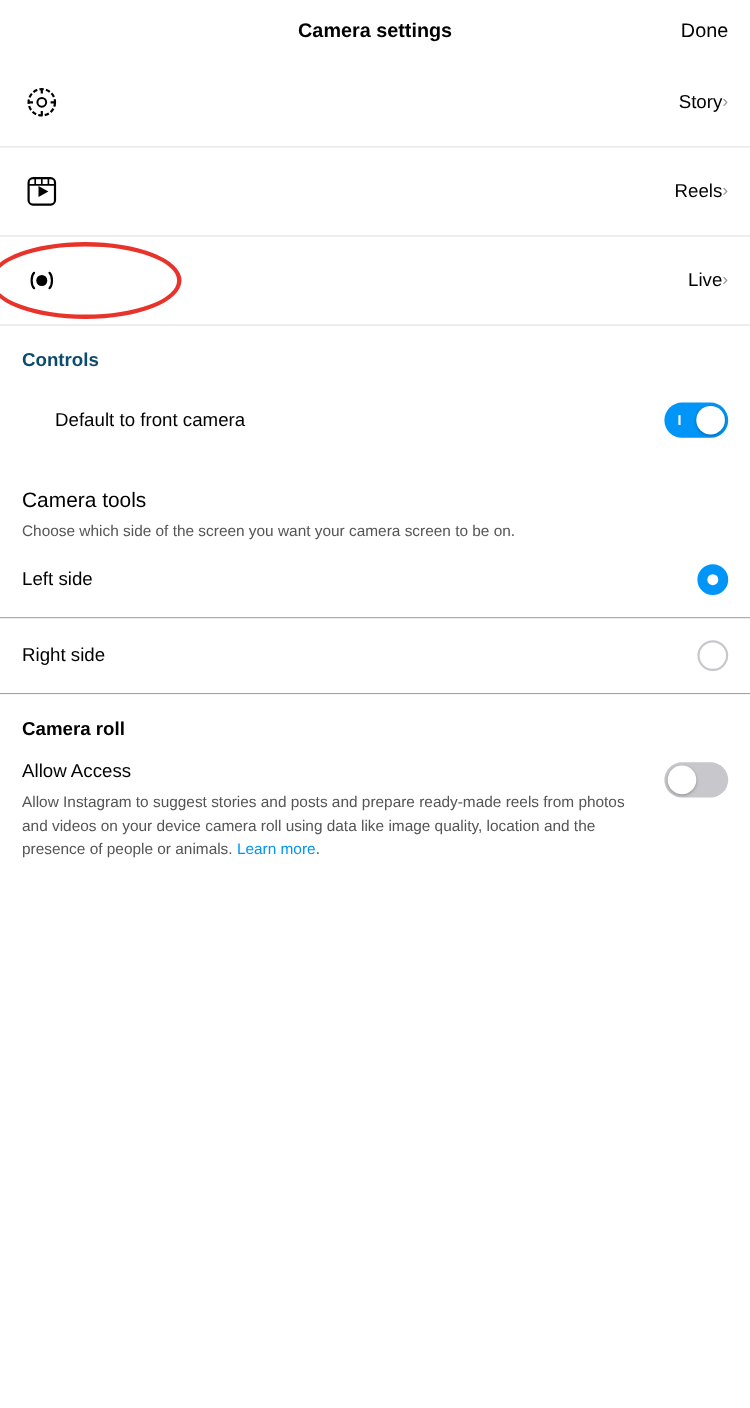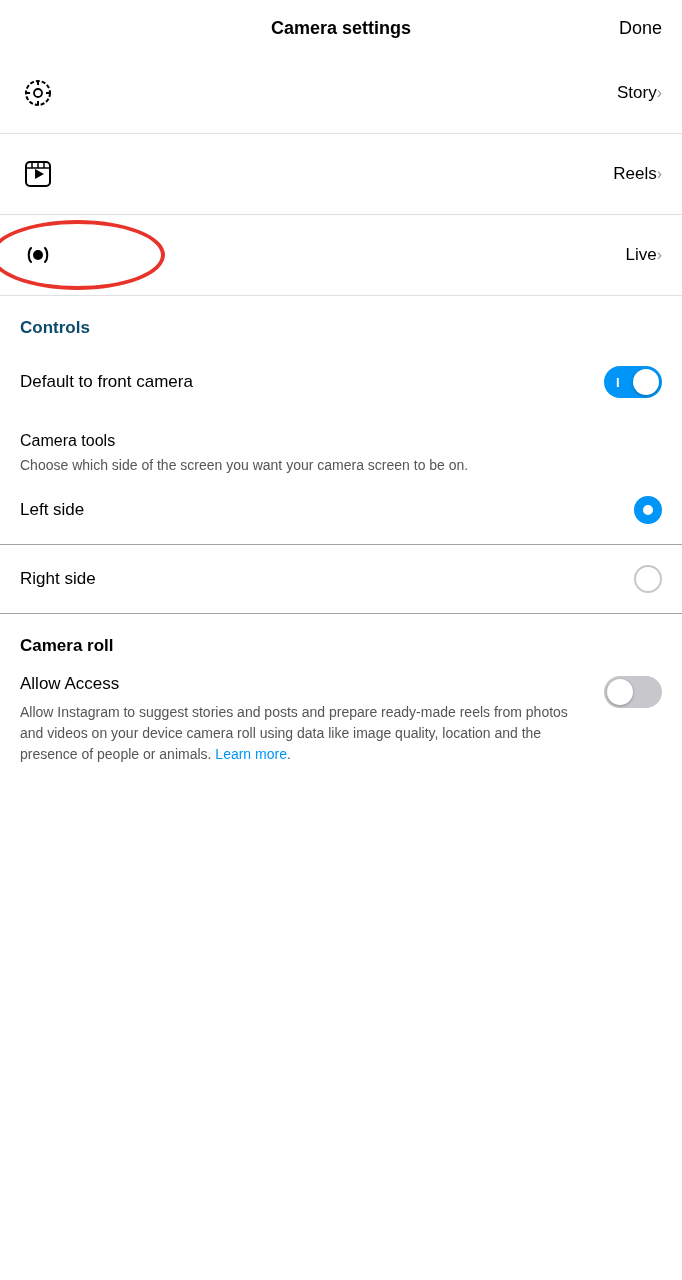--- a/index.html
+++ b/index.html
@@ -96,20 +96,21 @@
       font-weight: 700;
       color: #0c4a6e;
     }
 
     
     .control-row {
       display: flex;
       align-items: center;
       padding: 18px 20px;
       justify-content: space-between;
+      margin-left: 30px;
     }
     .control-label {
       font-size: 17px;
       color: #000;
     }
 
     
     .toggle {
       width: 58px;
       height: 32px;
@@ -149,23 +150,24 @@
       color: #fff;
       font-size: 13px;
       font-weight: 600;
     }
 
     
     .camera-tools-section {
       padding: 16px 20px 0 20px;
     }
     .camera-tools-title {
-      font-size: 16px;
+      font-size: 19px;
       color: #000;
       margin-bottom: 6px;
+      margin-top: 13px;
     }
     .camera-tools-desc {
       font-size: 14px;
       color: #555;
       line-height: 1.4;
     }
 
     
     .radio-row {
       display: flex;

